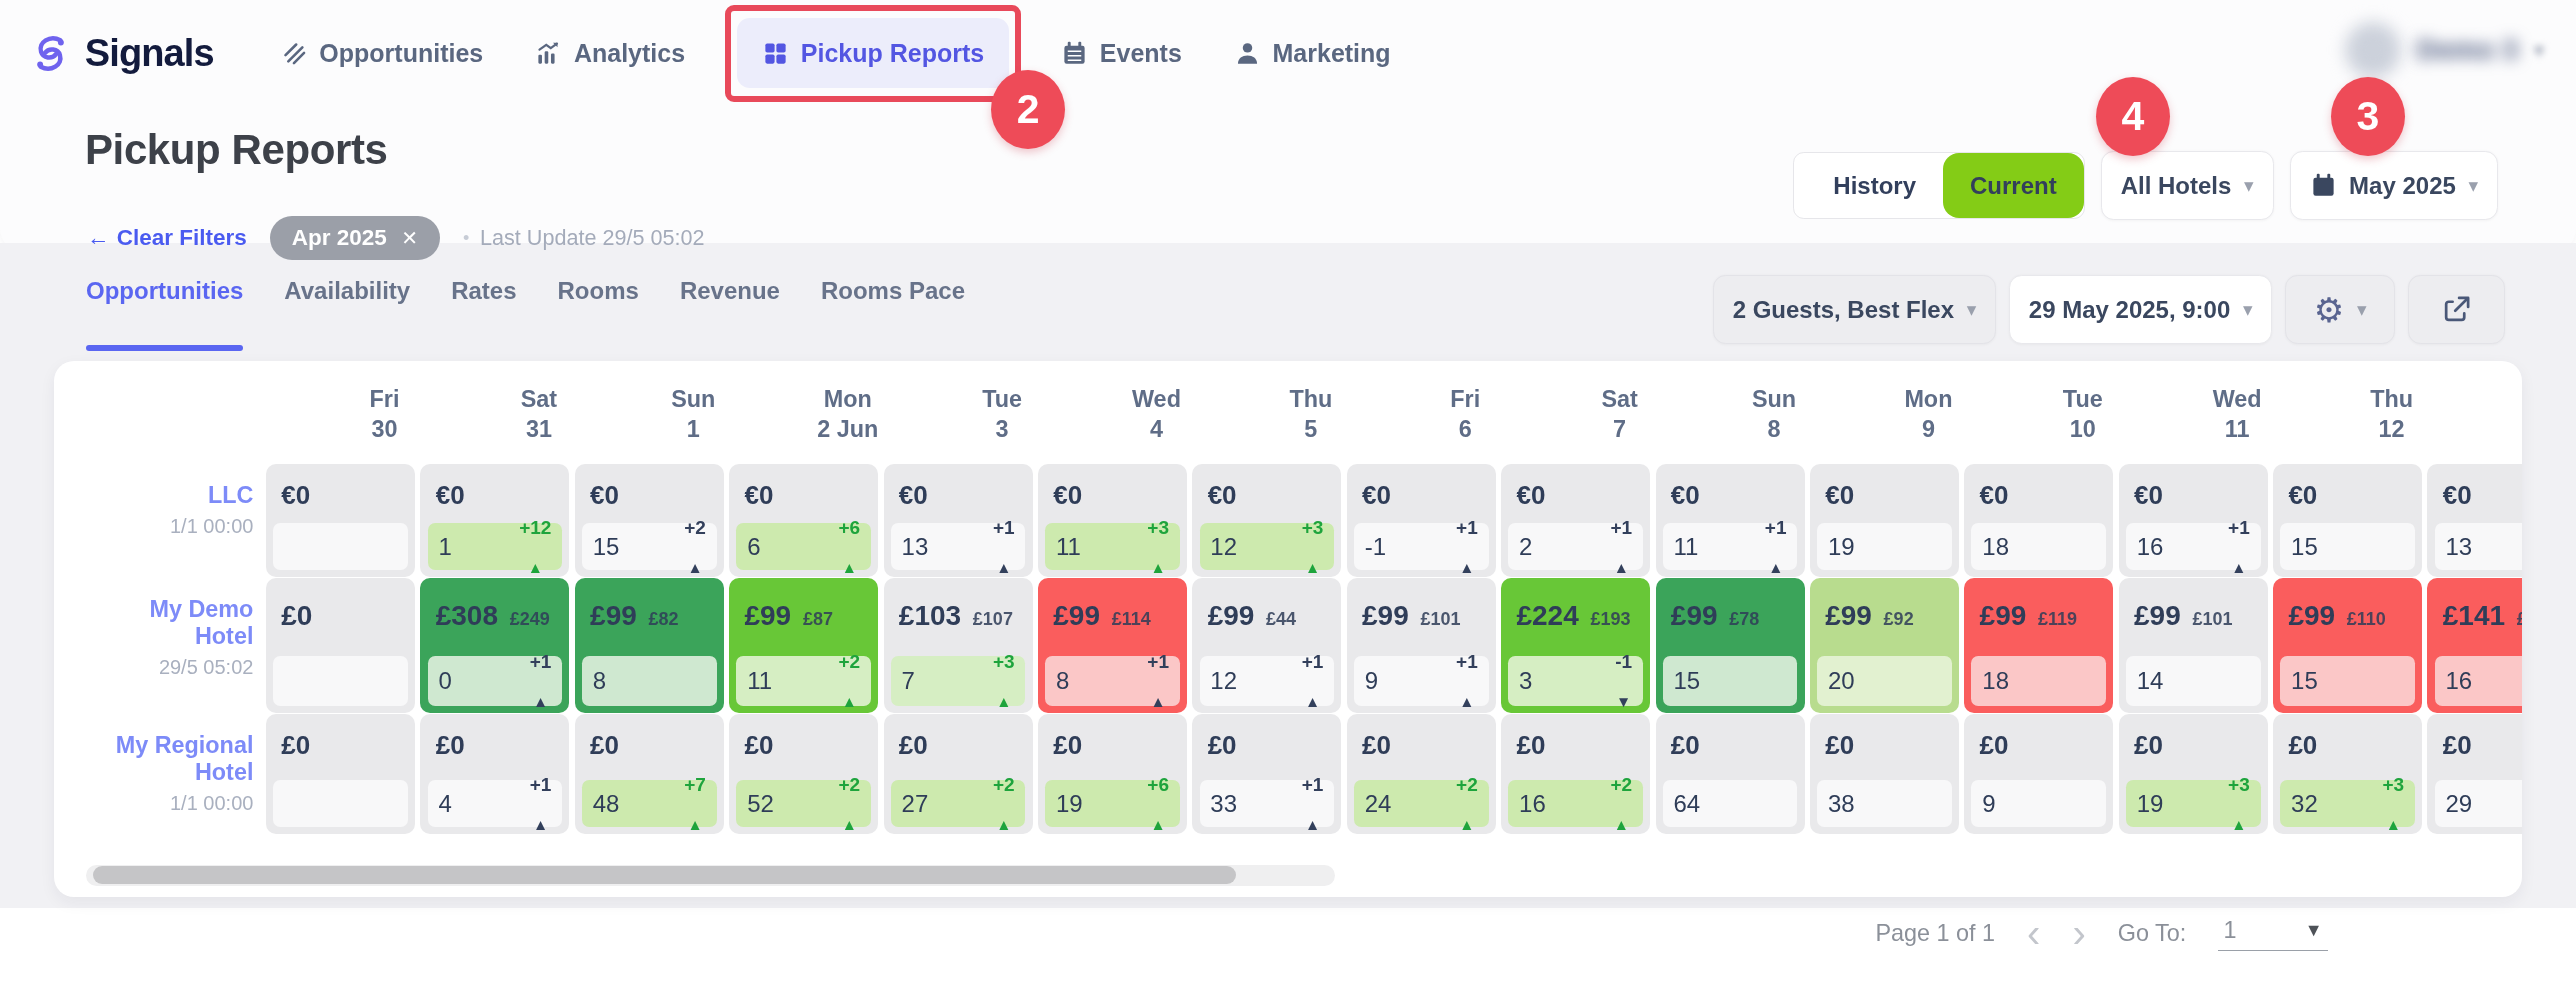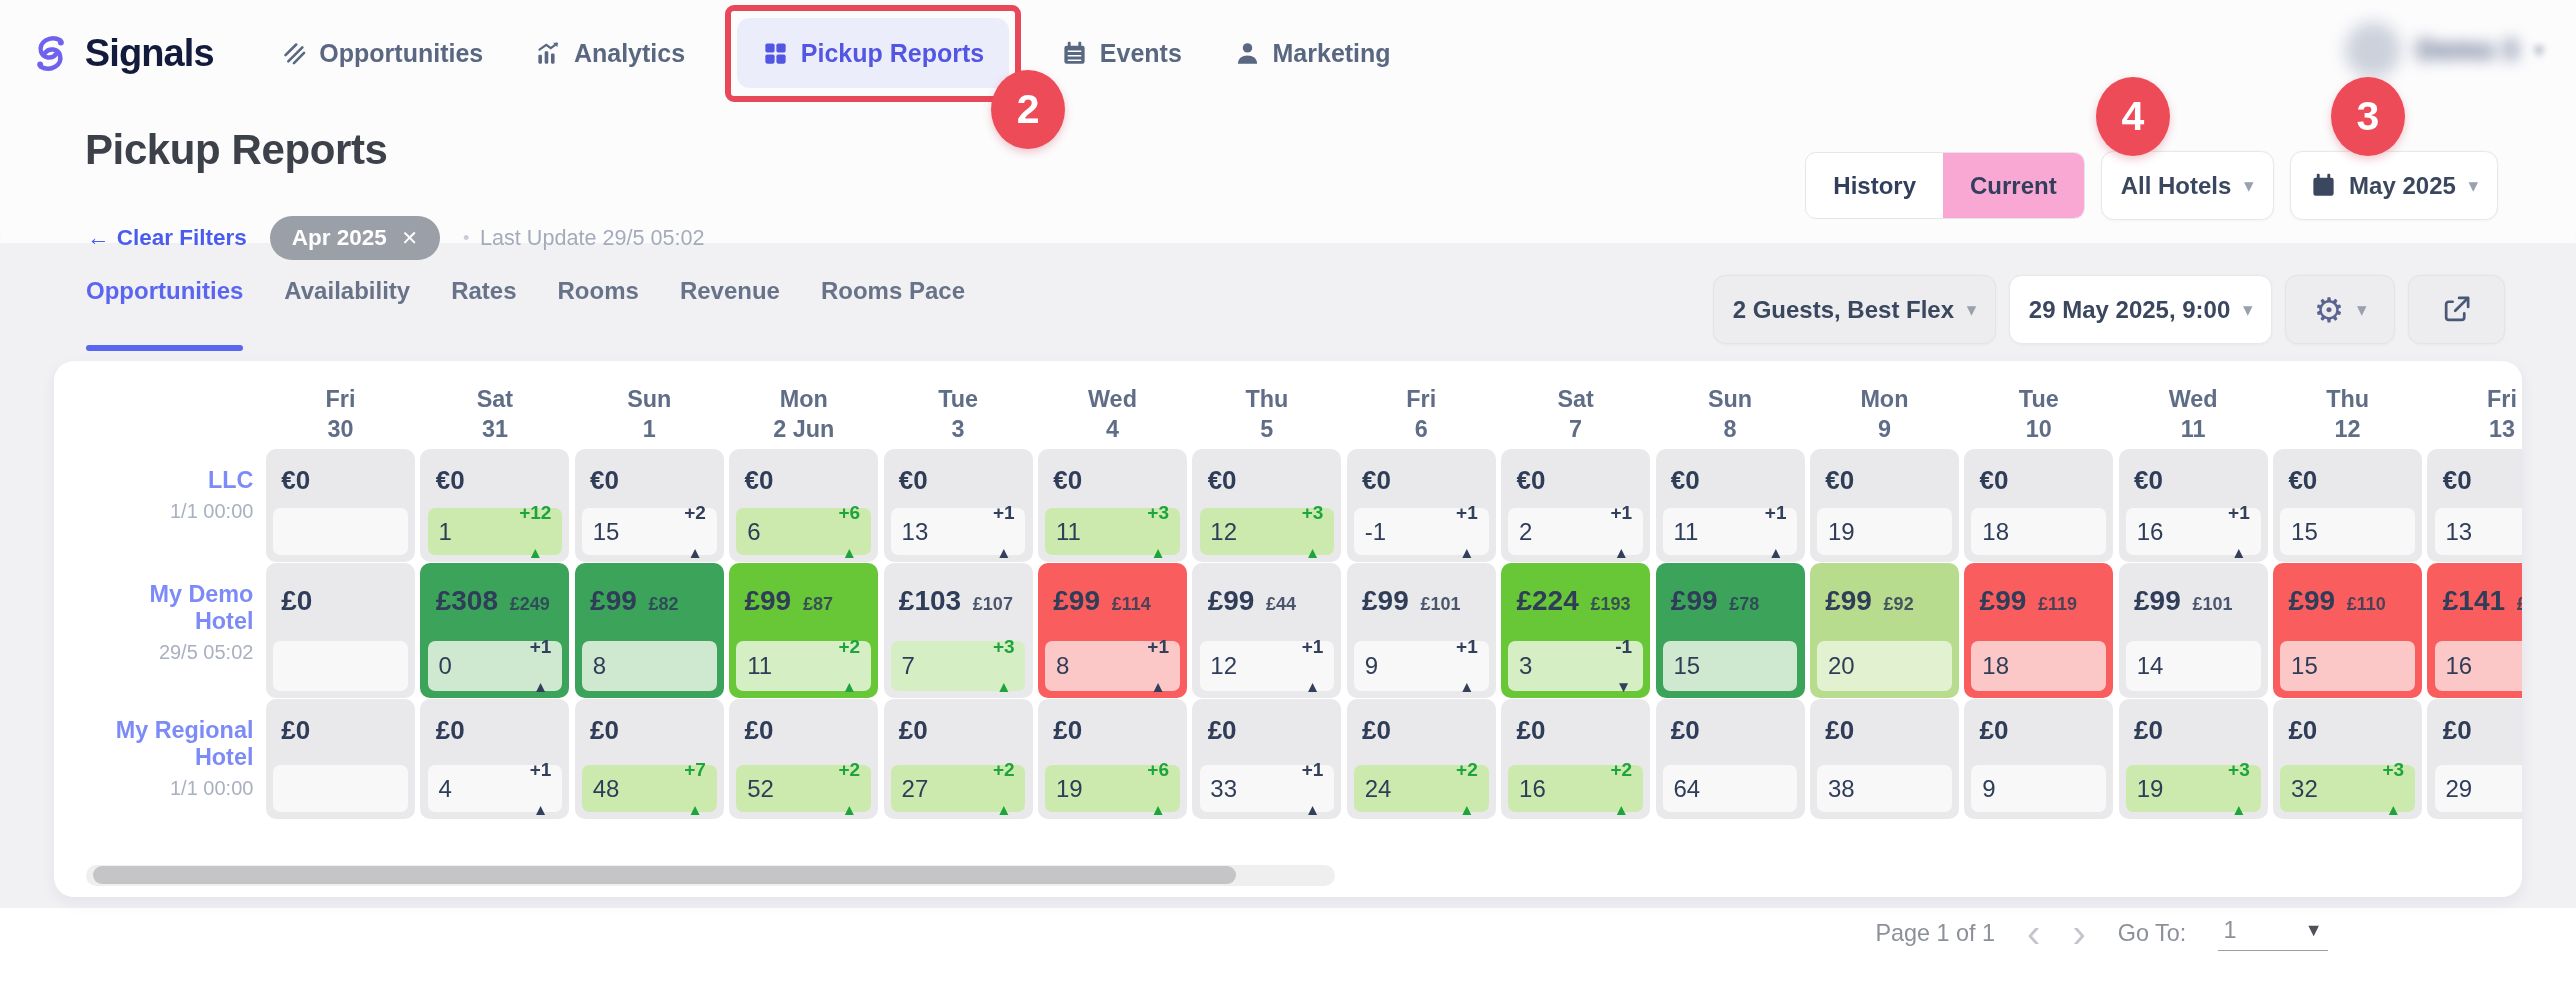--- a/index.html
+++ b/index.html
@@ -31,42 +31,42 @@
   
   #page-title{left:85px;top:126px;font-size:42px;font-weight:700;color:#3d4149;letter-spacing:-0.4px;z-index:3;}
   #filters-row{left:87px;top:216px;display:flex;align-items:center;gap:23.4px;z-index:3;}
   #clear-filters{color:#4a5bf0;font-weight:700;font-size:22.5px;display:flex;align-items:center;gap:7.2px;cursor:pointer;}
   #filter-chip{background:#9b9fa8;color:#fff;border-radius:898px;padding:9px 21.6px;font-size:22.5px;font-weight:700;
     display:flex;align-items:center;gap:14.4px;}
   #chip-close{font-size:20px;cursor:pointer;}
   #last-update{color:#a4abba;font-size:21.6px;display:flex;align-items:center;gap:10.8px;}
   #last-update .dot{color:#c7ccd6;font-size:18px;}
   #header-controls{top:151px;right:78px;display:flex;align-items:center;gap:16px;z-index:5;}
-  .seg{display:flex;border:0.9px solid #e6e6ea;border-radius:10.8px;overflow:hidden;height:65px;background:#fff;}
+  .seg{display:flex;border:0.9px solid #e6e6ea;border-radius:10.8px;overflow:hidden;height:65px;background:#fff;padding-left:12px;}
   .seg>div{padding:0 27px;display:flex;align-items:center;font-size:24px;color:#323f5c;font-weight:600;cursor:pointer;}
-  .seg .on{background:#f9a8d4;}
+  .seg .on{background:#84cc16;border-radius:16px;}
   .btn{height:67px;border-radius:12.6px;display:flex;align-items:center;gap:12.6px;font-size:24px;color:#3a475f;
     font-weight:600;padding:0 19px;background:#fff;border:0.9px solid #e8e8ec;box-shadow:0 0.9px 2.7px rgba(0,0,0,.04);cursor:pointer;}
   .btn.gray{background:#ededf0;border-color:#e3e3e8;}
   .caret{color:#9aa0ad;font-size:19px;}
   #badge-4{left:2096px;top:77px;position:absolute;}
   #badge-3{left:2331px;top:77px;position:absolute;}
   
   #tabs{left:86px;top:277px;display:flex;gap:41px;z-index:3;}
   .tab{font-size:24px;font-weight:600;color:#68738a;height:74px;position:relative;cursor:pointer;}
   .tab.active{color:#5a66f1;font-weight:700;}
   .tab.active::after{content:'';position:absolute;left:0;right:0;bottom:0;height:6.3px;background:#5a66f1;border-radius:3.6px;}
   #toolbar{top:275px;right:71px;display:flex;align-items:center;gap:12.6px;z-index:3;}
   .icon-btn{width:83px;justify-content:center;padding:0 12.6px;}
   .gear{font-size:34px;color:#596490;line-height:1;}
   .icon-btn svg{width:31px;height:31px;color:#4a5878;}
   
   #card{left:54px;top:361px;width:2468px;height:536px;background:#fff;border-radius:20px;
     box-shadow:0 5.4px 16px rgba(30,30,60,.06);overflow:hidden;z-index:2;}
-  #thead{display:flex;padding-top:23.4px;margin-bottom:5px;}
+  #thead{display:flex;padding-top:23.4px;margin-bottom:20px;padding-left:44px;}
   .spacer{width:212px;flex:none;}
   .col{width:149px;margin-right:5.4px;flex:none;text-align:center;color:#5f6d87;font-weight:700;font-size:23.4px;line-height:30px;}
   .trow{display:flex;margin-bottom:1px;}
   .row-label{width:176px;margin-left:36px;flex:none;text-align:right;padding:18px 12.6px 0 0;box-sizing:border-box;}
   .row-name{color:#7d8bf8;font-weight:700;font-size:23.4px;line-height:27px;cursor:pointer;}
   .row-sub{color:#a9b0bf;font-size:20px;margin-top:5.4px;}
   .cell{width:149px;margin-right:5.4px;flex:none;position:relative;border-radius:10px;cursor:pointer;}
   .r0 .cell{height:113px;} .r1 .cell{height:135px;} .r2 .cell{height:120px;}
   .val{display:flex;align-items:baseline;gap:11.7px;padding:15.3px 0 0 15.3px;font-size:26px;font-weight:700;color:#2f3d58;white-space:nowrap;}
   .r1 .val{padding-top:21.6px;font-size:28px;}

